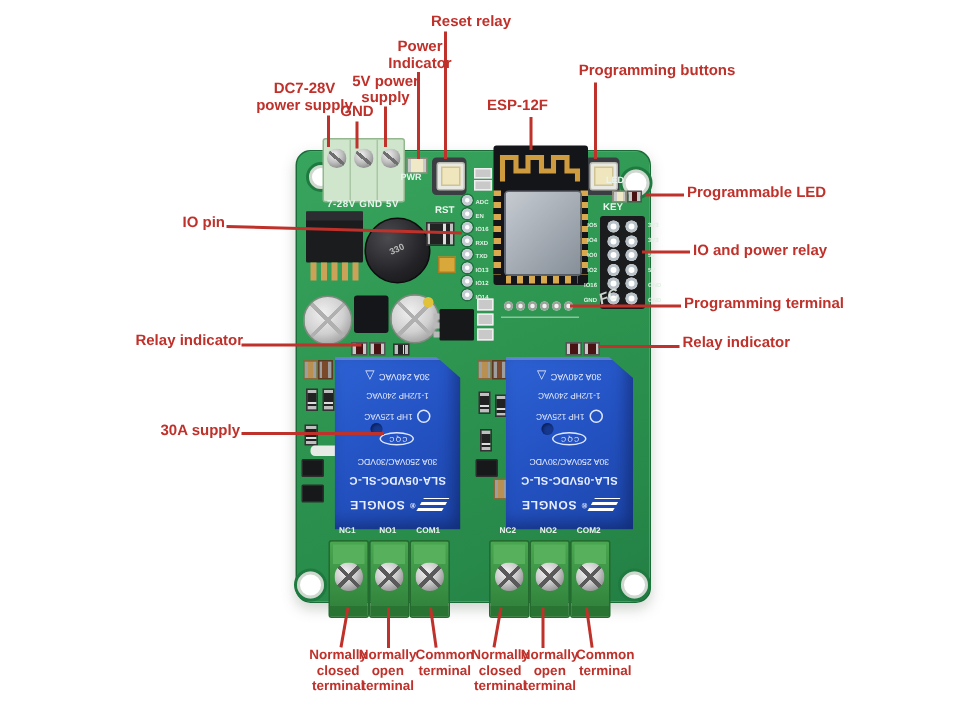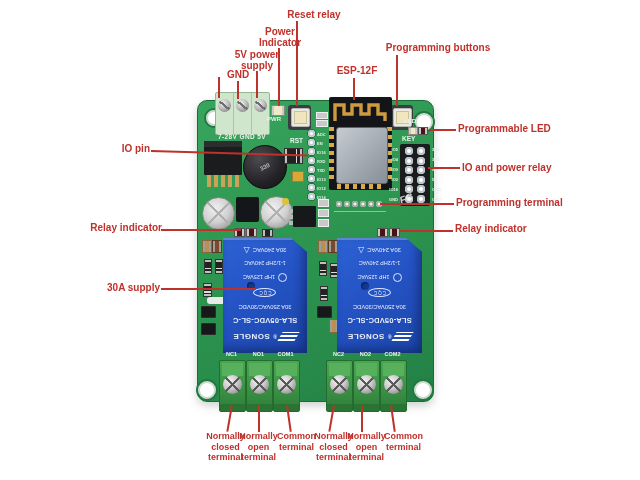--- a/index.html
+++ b/index.html
@@ -353,31 +353,35 @@
   <div class="lh" style="left:161px;top:229px;width:80px;"></div>
   <div class="lh" style="left:151px;top:150px;width:157px;transform:rotate(1.6deg);transform-origin:left center;"></div>
   <div class="lh" style="left:161px;top:288px;width:95px;"></div>
   <div class="lv" style="left:231px;top:405px;height:27px;transform:rotate(10deg);transform-origin:top center;"></div>
   <div class="lv" style="left:258px;top:405px;height:27px;"></div>
   <div class="lv" style="left:286px;top:405px;height:27px;transform:rotate(-8deg);transform-origin:top center;"></div>
   <div class="lv" style="left:333px;top:405px;height:27px;transform:rotate(10deg);transform-origin:top center;"></div>
   <div class="lv" style="left:361px;top:405px;height:27px;"></div>
   <div class="lv" style="left:390px;top:405px;height:27px;transform:rotate(-8deg);transform-origin:top center;"></div>
 
+  <div class="ann" style="left:166px;top:55px;width:74px;">
+    <span>DC7-28V</span><br>
+    <span>power supply</span>
+  </div>
   <div class="ann" style="left:226px;top:70px;width:24px;">GND</div>
   <div class="ann" style="left:228px;top:50px;width:58px;">
     <span>5V power</span><br>
     <span>supply</span>
   </div>
   <div class="ann" style="left:252px;top:27px;width:56px;">
     <span>Power</span><br>
     <span>Indicator</span>
   </div>
   <div class="ann" style="left:275px;top:10px;width:78px;">Reset relay</div>
-  <div class="ann" style="left:320px;top:66px;width:74px;">ESP-12F</div>
+  <div class="ann" style="left:308px;top:66px;width:74px;">ESP-12F</div>
   <div class="ann" style="left:383px;top:43px;width:110px;">Programming buttons</div>
   <div class="ann la" style="left:458px;top:124px;">Programmable LED</div>
   <div class="ann la" style="left:462px;top:163px;">IO and power relay</div>
   <div class="ann la" style="left:456px;top:198px;">Programming terminal</div>
   <div class="ann la" style="left:455px;top:224px;">Relay indicator</div>
   <div class="ann ra" style="left:98px;top:144px;width:52px;">IO pin</div>
   <div class="ann ra" style="left:86px;top:223px;width:76px;">Relay indicator</div>
   <div class="ann ra" style="left:104px;top:283px;width:56px;">30A supply</div>
 
   <div class="ann bl" style="left:203px;top:431px;width:45px;">

